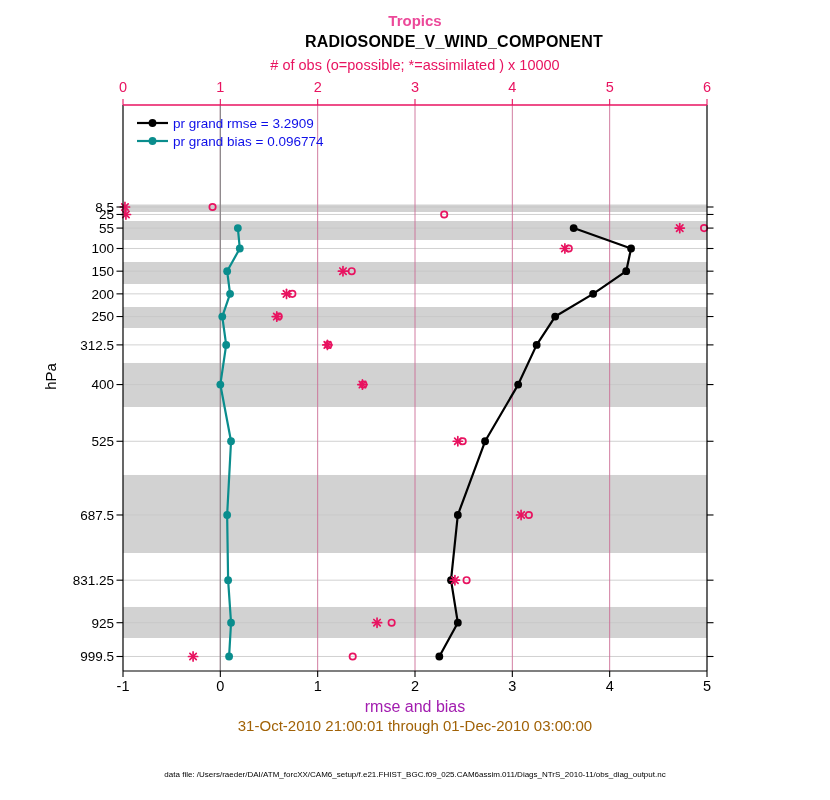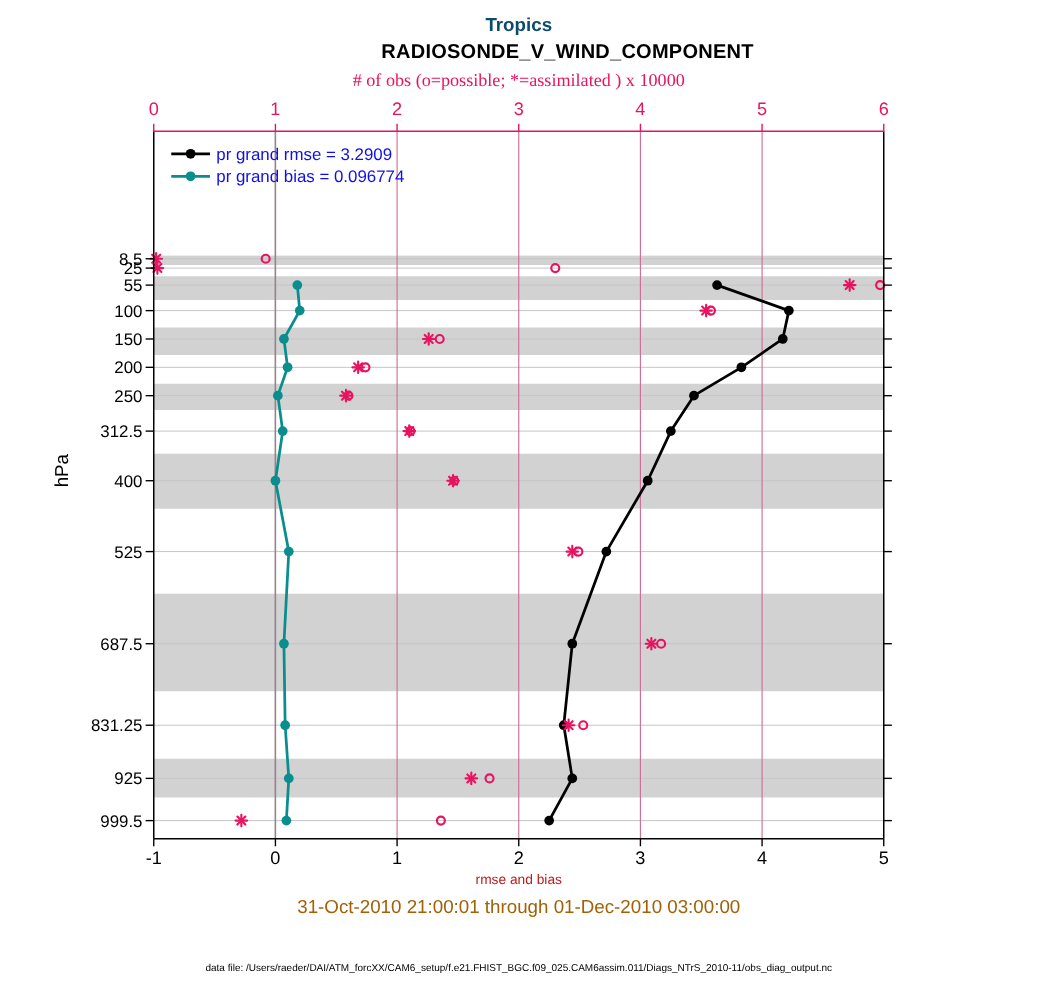--- a/index.html
+++ b/index.html
@@ -1,23 +1,23 @@
 <!DOCTYPE html>
 <html><head>
 <meta charset="utf-8">
 <style>
   html,body{margin:0;padding:0;background:#ffffff;}
   body{width:830px;height:800px;position:relative;font-family:"Liberation Sans",sans-serif;overflow:hidden;}
   .abs{position:absolute;}
   .ctr{left:0;width:830px;text-align:center;}
-  .title-region{top:12px;font-size:15px;font-weight:bold;color:#0c4a6e;}
+  .title-region{top:12px;font-size:15px;font-weight:bold;color:#ec4899;}
   .title-var{top:33px;font-size:16px;font-weight:bold;color:#000;letter-spacing:.2px;padding-left:39px;}
-  .obs-label{top:57px;font-size:14.5px;color:#e81360;font-family:Liberation Serif, serif;}
+  .obs-label{top:57px;font-size:14.5px;color:#e81360;}
   .y-label{left:36px;top:368px;font-size:15px;color:#000;transform:rotate(-90deg);transform-origin:center;width:60px;text-align:center;left:20px;}
-  .x-label{top:698px;font-size:11px;color:#b91c1c;}
+  .x-label{top:698px;font-size:16px;color:#a21caf;}
   .timespan{top:717px;font-size:15px;color:#a16207;}
   .datafile{top:770px;font-size:8px;color:#000;text-align:center;}
   svg{position:absolute;left:0;top:0;}
 </style>
 </head>
 <body>
 
 <svg id="plot" width="830" height="800" viewBox="0 0 830 800">
     <rect x="123" y="204.50073999999998" width="584" height="7.484070000000003" fill="#d2d2d2"></rect>
     <rect x="123" y="221.01105199999998" width="584" height="19.00500200000002" fill="#d2d2d2"></rect>

